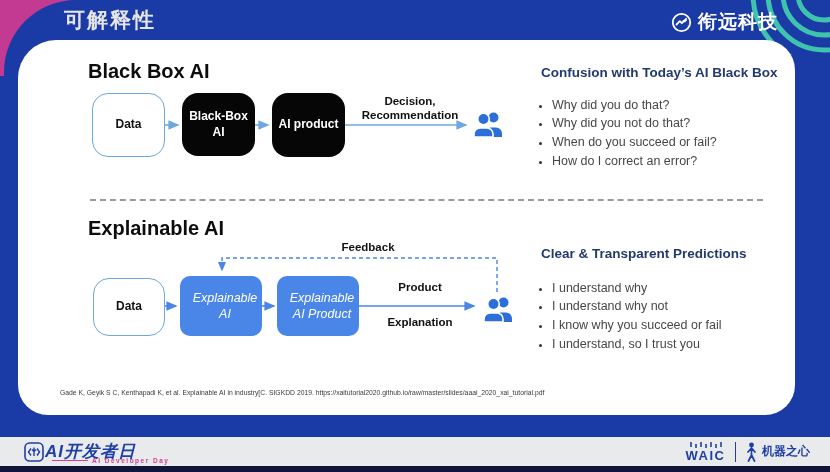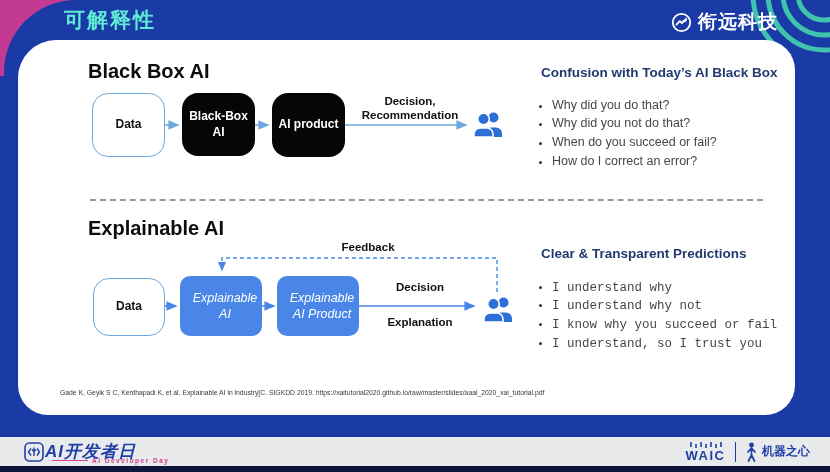--- a/index.html
+++ b/index.html
@@ -6,21 +6,21 @@
   html,body { width:830px; height:472px; overflow:hidden; font-family:"Liberation Sans", sans-serif; }
   .slide { position:relative; width:830px; height:472px; background:#1a3ba5; overflow:hidden; }
 
   
   .pink-corner { position:absolute; left:0; top:0; width:88px; height:76px; background:#c23a92; z-index:1; }
   .blue-curve  { position:absolute; left:4px; top:0; width:220px; height:150px; background:#1a3ba5;
                  border-top-left-radius:72px; z-index:2; }
   .teal-arcs { position:absolute; right:0; top:0; z-index:2; }
 
   
-  .title { position:absolute; left:64px; top:6px; z-index:4; color:#5eead4; font-size:21px;
+  .title { position:absolute; left:64px; top:6px; z-index:4; color:#e5e5e5; font-size:21px;
            font-weight:800; letter-spacing:2px; }
   .brand { position:absolute; right:52px; top:9px; z-index:4; display:flex; align-items:center;
            gap:6px; color:#ffffff; }
   .brand-text { font-size:19px; font-weight:700; letter-spacing:1px; }
 
   
   .card { position:absolute; left:18px; top:40px; width:777px; height:375px; background:#ffffff;
           border-radius:38px 30px 30px 30px; z-index:3; }
   .overlay { position:absolute; left:0; top:0; width:777px; height:375px; }
 
@@ -53,21 +53,21 @@
   .pp1 { left:455px; top:70px; }
   .pp2 { left:465px; top:255px; }
 
   .divider { position:absolute; left:72px; top:159px; width:673px; border-top:2px dashed #9a9a9a; }
 
   .panel { position:absolute; left:515px; width:248px; }
   .panel.one { top:24px; }
   .panel.two { top:205px; }
   .panel h3 { font-size:13.5px; font-weight:700; color:#223a6d; line-height:1.3;margin-left:8px; }
   .panel ul { margin-top:14px; padding-left:19px; color:#474747; font-size:12.5px; line-height:18.8px; }
-  .panel.two ul { margin-top:16px;font-family:Liberation Mono, monospace; }
+  .panel.two ul { margin-top:16px; }
   .panel li::marker { color:#333333; font-size:11px; }
 
   .citation { position:absolute; left:42px; top:349px; width:710px; font-size:6.8px; color:#3a3a3a; }
 
   
   .footer-strip { position:absolute; left:0; top:437px; width:830px; height:29px;
                   background:#e9eaec; z-index:4; }
   .ev-logo { position:absolute; left:24px; top:3px; display:flex; align-items:center; gap:1px; }
   .ev-text { font-size:17px; font-weight:800; font-style:italic; color:#1e3fa3; letter-spacing:1px; }
   .ev-sub { position:absolute; left:52px; top:20px; display:flex; align-items:center; gap:4px; }
@@ -165,21 +165,21 @@
 
     <div class="sec-h ex">Explainable AI</div>
 
     <div class="fbox data-box d2">Data</div>
     <div class="fbox expl-box m2">Explainable
 AI</div>
     <div class="fbox expl-box p2">Explainable
 AI Product</div>
 
     <div class="flow-label lab-fb">Feedback</div>
-    <div class="flow-label lab-dec">Decision</div>
+    <div class="flow-label lab-dec">Product</div>
     <div class="flow-label lab-exp">Explanation</div>
 
     <svg class="people pp2" width="30" height="28" viewBox="0 0 30 28">
       <g fill="#2d6fd9">
         <circle cx="20.5" cy="7.5" r="5"></circle>
         <path d="M12,27 v-3.5 a6,6 0 0 1 6,-6 h5 a6,6 0 0 1 6,6 V27 z"></path>
         <circle cx="10.5" cy="9" r="5.8" stroke="#ffffff" stroke-width="1.6"></circle>
         <path d="M1,27 v-3 a6,6 0 0 1 6,-6 h7 a6,6 0 0 1 6,6 v3 z" stroke="#ffffff" stroke-width="1.6"></path>
       </g>
     </svg>

